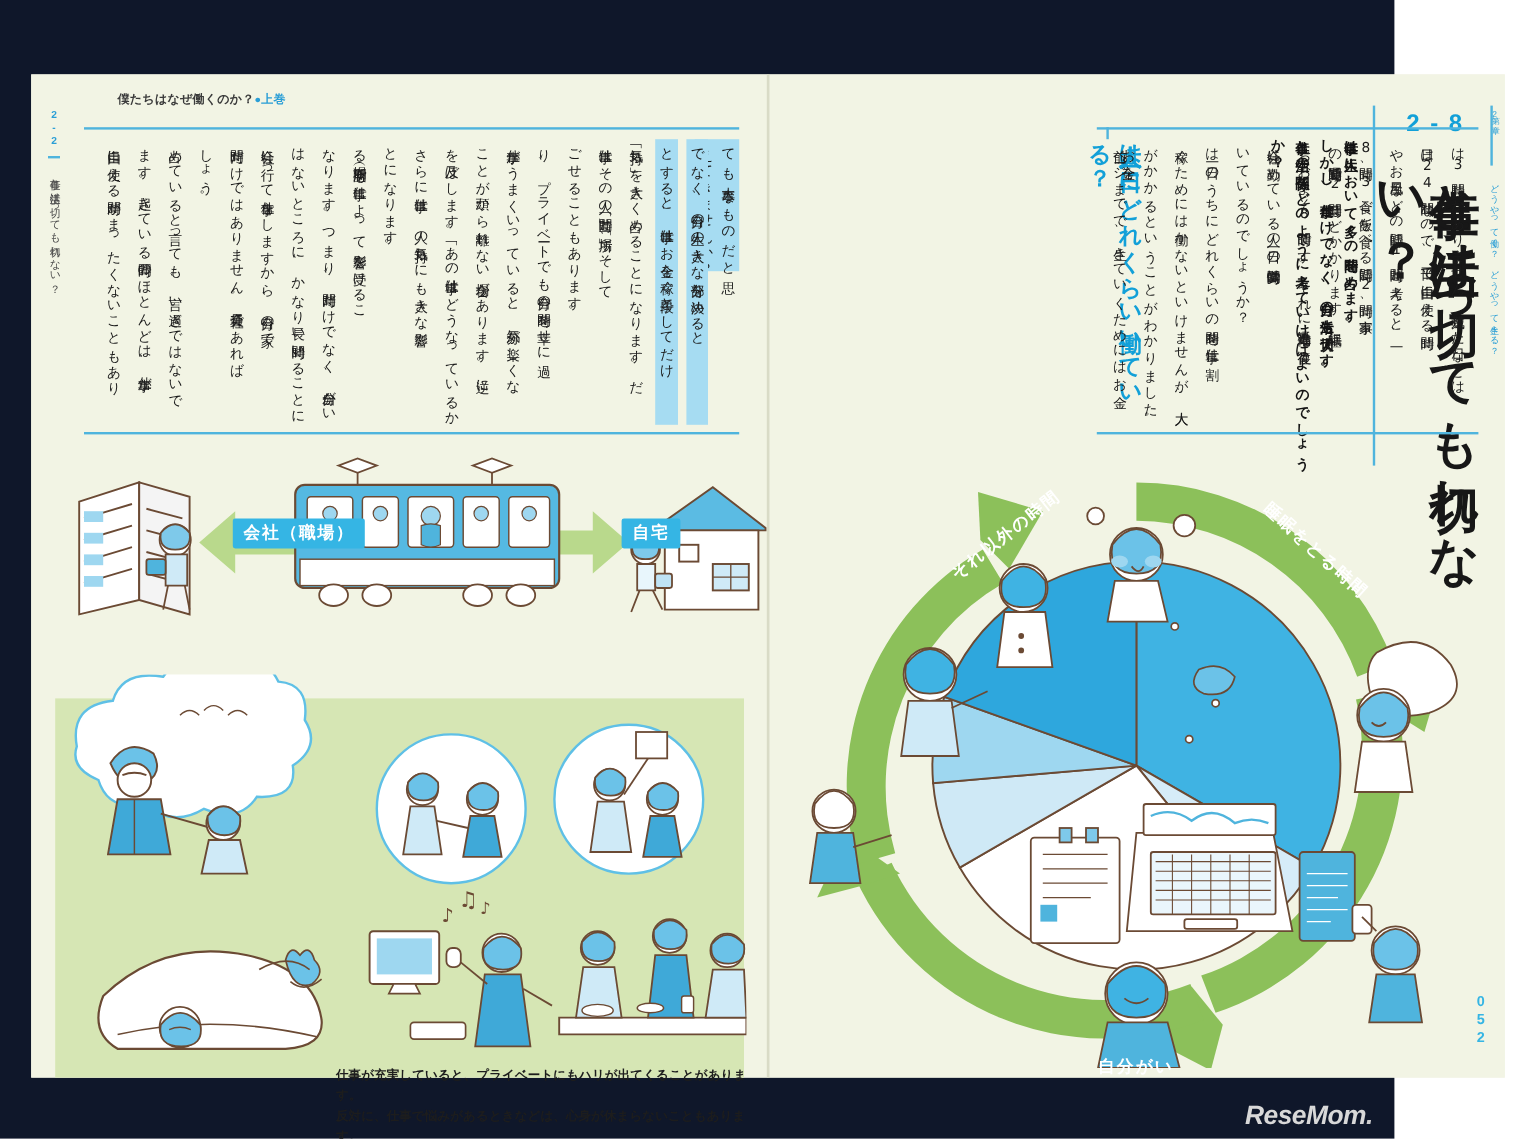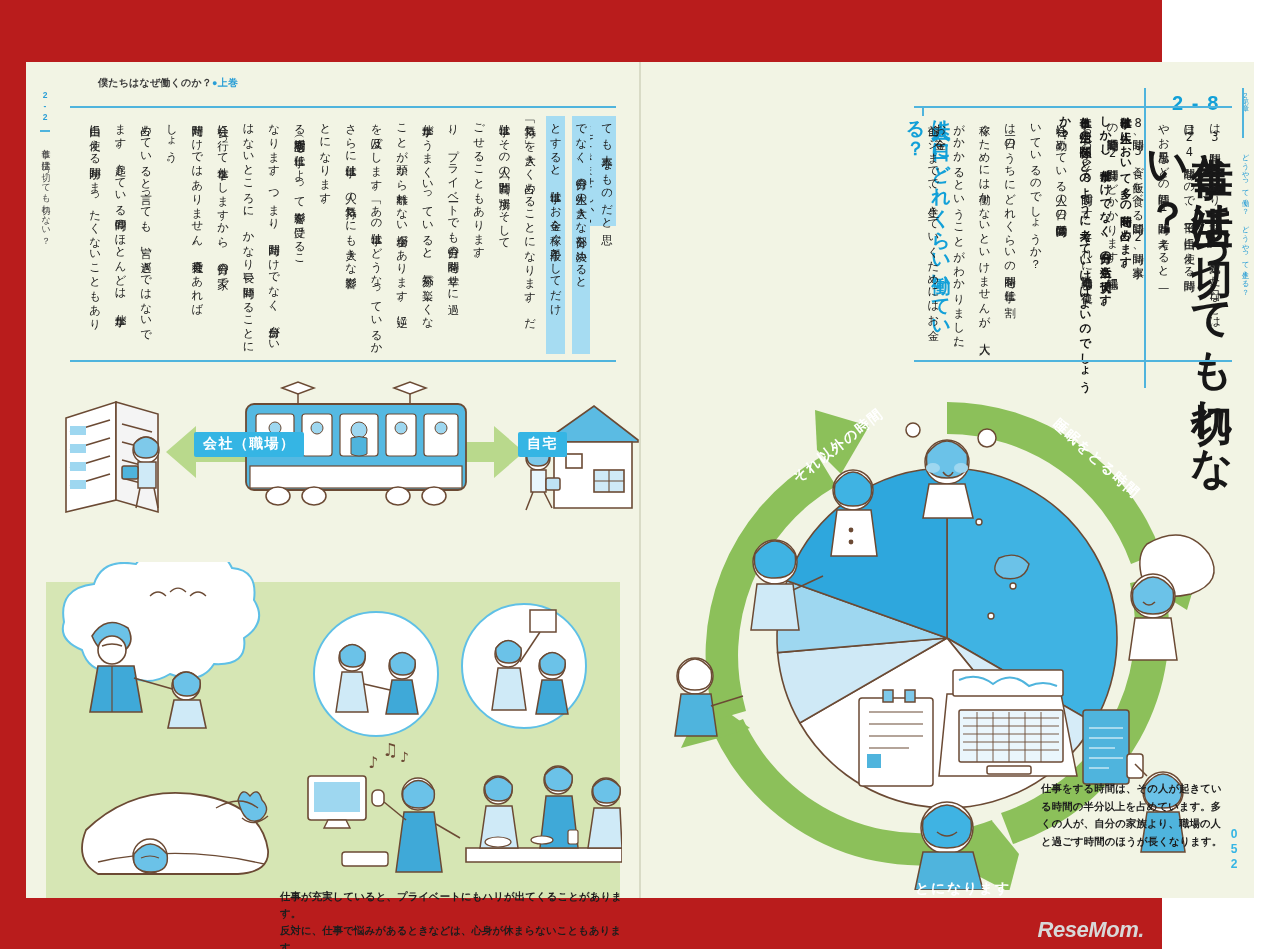--- a/index.html
+++ b/index.html
@@ -2,21 +2,21 @@
 <html><head>
 <meta charset="utf-8">
 <style>
   * { box-sizing: border-box; margin: 0; padding: 0; }
   html, body {
     width: 1280px; height: 949px;
     background: #ffffff;
     font-family: "Liberation Sans", "DejaVu Sans", sans-serif;
     overflow: hidden;
   }
-  #page { position: relative; width: 1162px; height: 949px; background:#b91c1c; }
+  #page { position: relative; width: 1162px; height: 949px; background:#0f172a; }
 
   
   .spread {
     position: absolute; left: 26px; top: 62px;
     width: 1228px; height: 836px;
     background: #f2f4e4;
     display: flex;
   }
   .page { position: relative; height: 100%; }
   .page-left  { width: 614px; background:#f2f4e4; }
@@ -517,26 +517,22 @@
             <circle cx="300" cy="448" r="26"></circle>
             <path d="M276 440 q24 -30 48 0 q4 28 -24 28 q-28 0 -24 -28Z" fill="#3fb3e3"></path>
             <path d="M290 452 q10 8 20 0" fill="none"></path>
             <path d="M276 472 L268 510 L336 510 L326 472 Z" fill="#4fb4dd"></path>
           </g>
         </g>
       </svg>
 
       <div class="wheel-label" style="left:142px; top:375px; transform:rotate(-38deg);">それ以外の時間</div>
       <div class="wheel-label" style="left:400px; top:388px; transform:rotate(42deg);">睡眠をとる時間</div>
-      <div class="wheel-label" style="left:274px; top:818px;">とになります</div>
-
-      <div class="caption" style="left:400px; bottom:48px; width:192px; white-space:pre-line; line-height:1.68;">仕事をする時間は、その人が起きてい
-る時間の半分以上を占めています。多
-くの人が、自分の家族より、職場の人
-と過ごす時間のほうが長くなります。</div>
+      <div class="wheel-label" style="left:274px; top:818px;">自分がい</div>
+
 
       <div class="pagenum" style="white-space:pre-line;">0
 5
 2</div>
     </div>
 
     <div class="gutter-line"></div>
   </div>
 
   <div class="wm">

